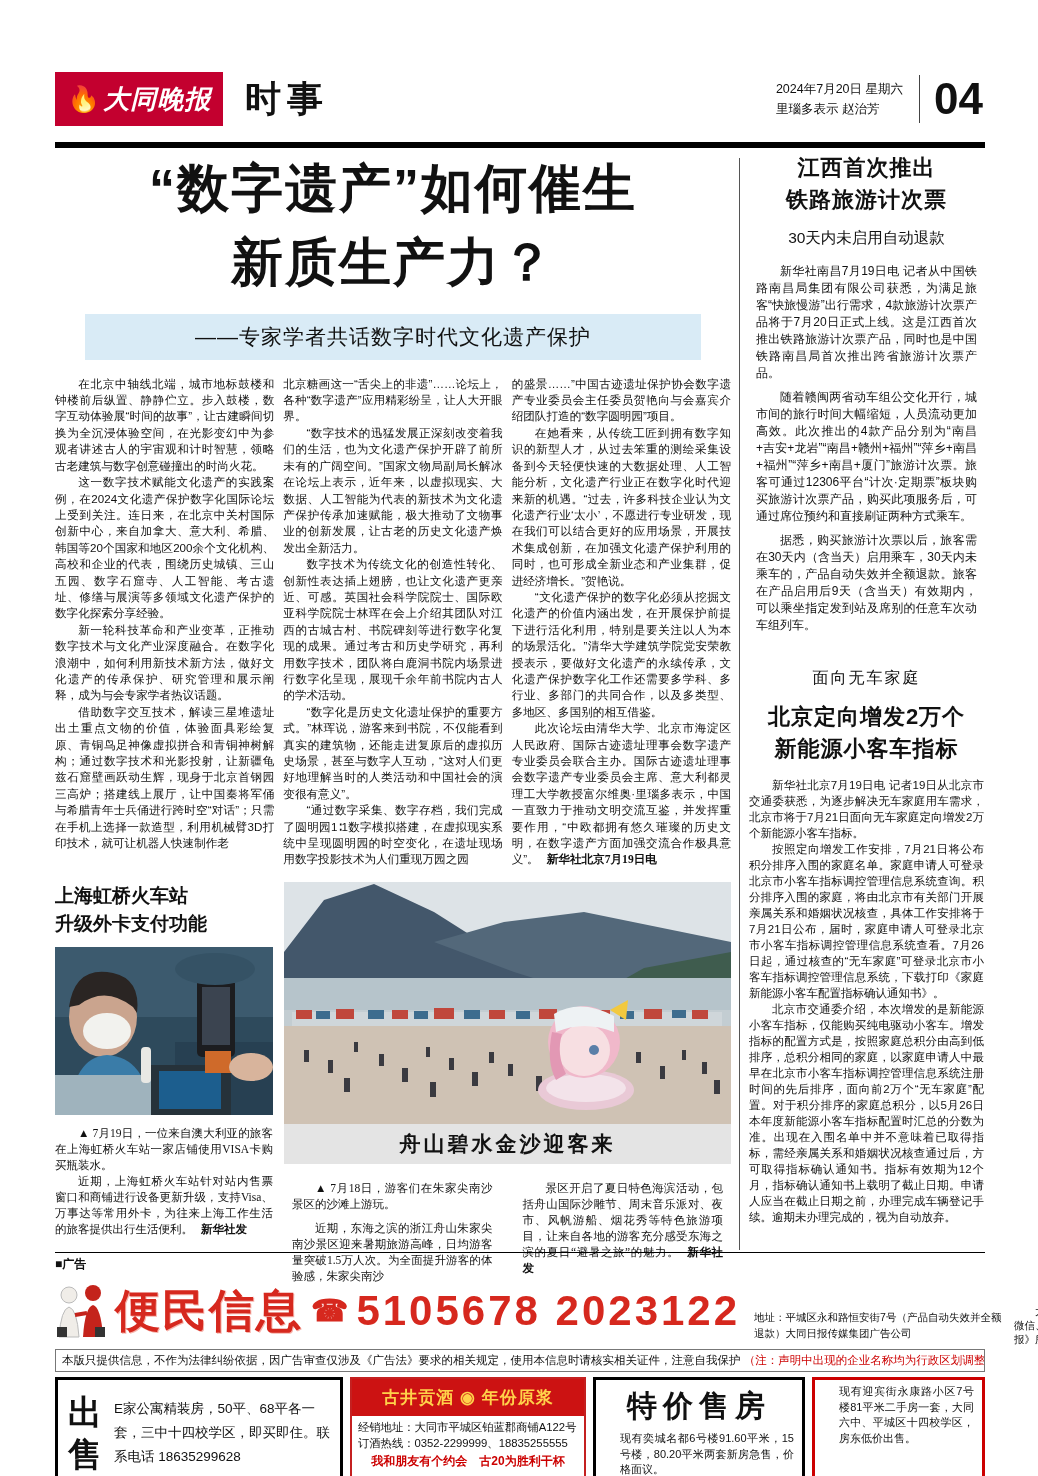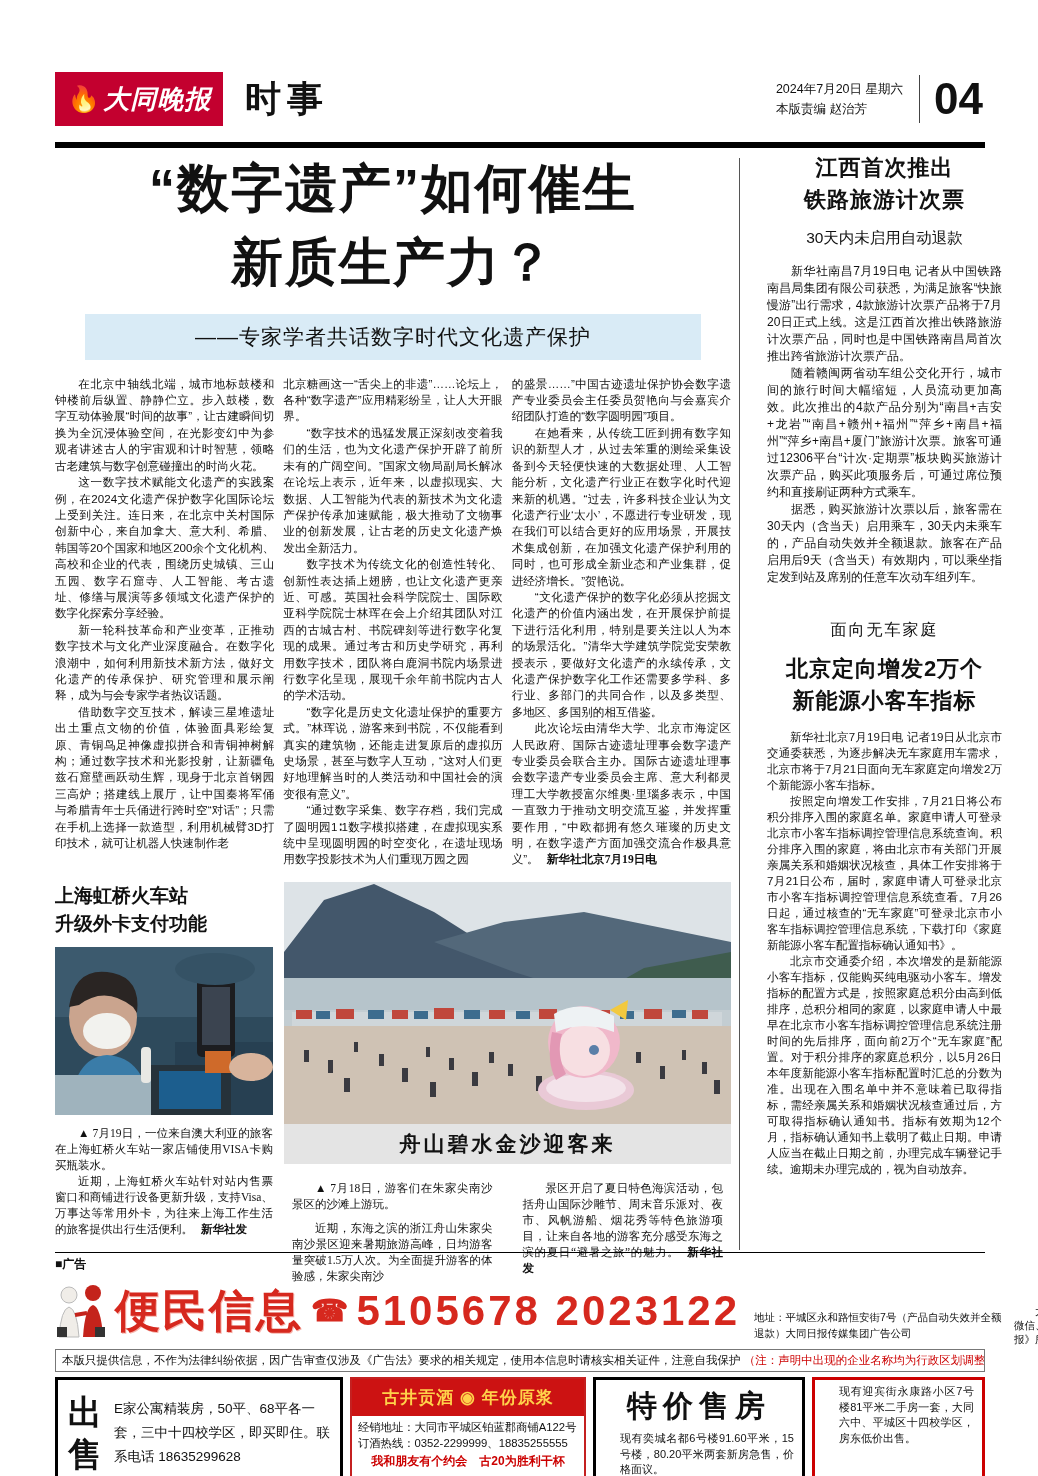--- a/index.html
+++ b/index.html
@@ -37,25 +37,25 @@
   .photo-caption p{margin:0;text-indent:2em;}
   .photo-right{flex:1;}
   .beach-title{background:#e4e4e4;text-align:center;font-size:21px;font-weight:900;
                padding:6px 0;letter-spacing:3px;}
   .beach-captions{display:flex;gap:14px;margin-top:8px;font-size:11.5px;line-height:16px;
                   text-align:justify;font-family:"Liberation Serif",serif;}
   .beach-captions>div{flex:1;}
   .beach-captions p{margin:8px;text-indent:2em;}
   
   .vdivider{position:absolute;left:739px;top:158px;width:1px;height:1092px;background:#555;}
-  .sidebar{position:absolute;left:767px;top:152px;width:235px;}
+  .sidebar{position:absolute;left:749px;top:152px;width:235px;}
   .sb-title{font-size:22px;font-weight:900;text-align:center;line-height:1.45;margin:0;letter-spacing:1px;}
   .sb-sub{font-size:15.5px;text-align:center;margin:12px 0 14px 0;}
   .sb-body{font-size:12px;line-height:17px;text-align:justify;}
-  .sb-body p{margin:0;text-indent:2em;}
+  .sb-body p{margin:7px;text-indent:2em;}
   .kicker{font-size:16px;text-align:center;margin:34px 0 12px 0;letter-spacing:2px;}
   .sb-body2{font-size:11.5px;line-height:16px;text-align:justify;}
   .sb-body2 p{margin:0;text-indent:2em;}
   
   .bottom{position:absolute;left:55px;top:1252px;width:930px;}
   .bottom-rule{border-top:1.5px solid #000;}
   .ad-label{font-size:12px;font-weight:bold;margin:3px 0 2px 0;}
   .banner-row{display:flex;align-items:stretch;}
   .banner-left{flex:1;display:flex;align-items:center;gap:8px;}
   .brand{font-size:45px;font-weight:900;color:#d6281e;letter-spacing:2px;
@@ -92,21 +92,21 @@
   <div class="header">
     <div class="header-row">
       <div class="logo">
         <span class="flame">🔥</span>
         <span class="logo-text">大同晚报</span>
       </div>
       <div class="section-title">时事</div>
       <div class="header-spacer"></div>
       <div class="dateblock">
         <div>2024年7月20日 星期六</div>
-        <div>本版责编 赵治芳</div>
+        <div>里瑙多表示 赵治芳</div>
       </div>
       <div class="pagenum">04</div>
     </div>
     <div class="header-rule"></div>
   </div>
 
   <div class="main">
     <h1 class="headline">
       <span>“数字遗产”如何催生</span><br>
       <span>新质生产力？</span>

